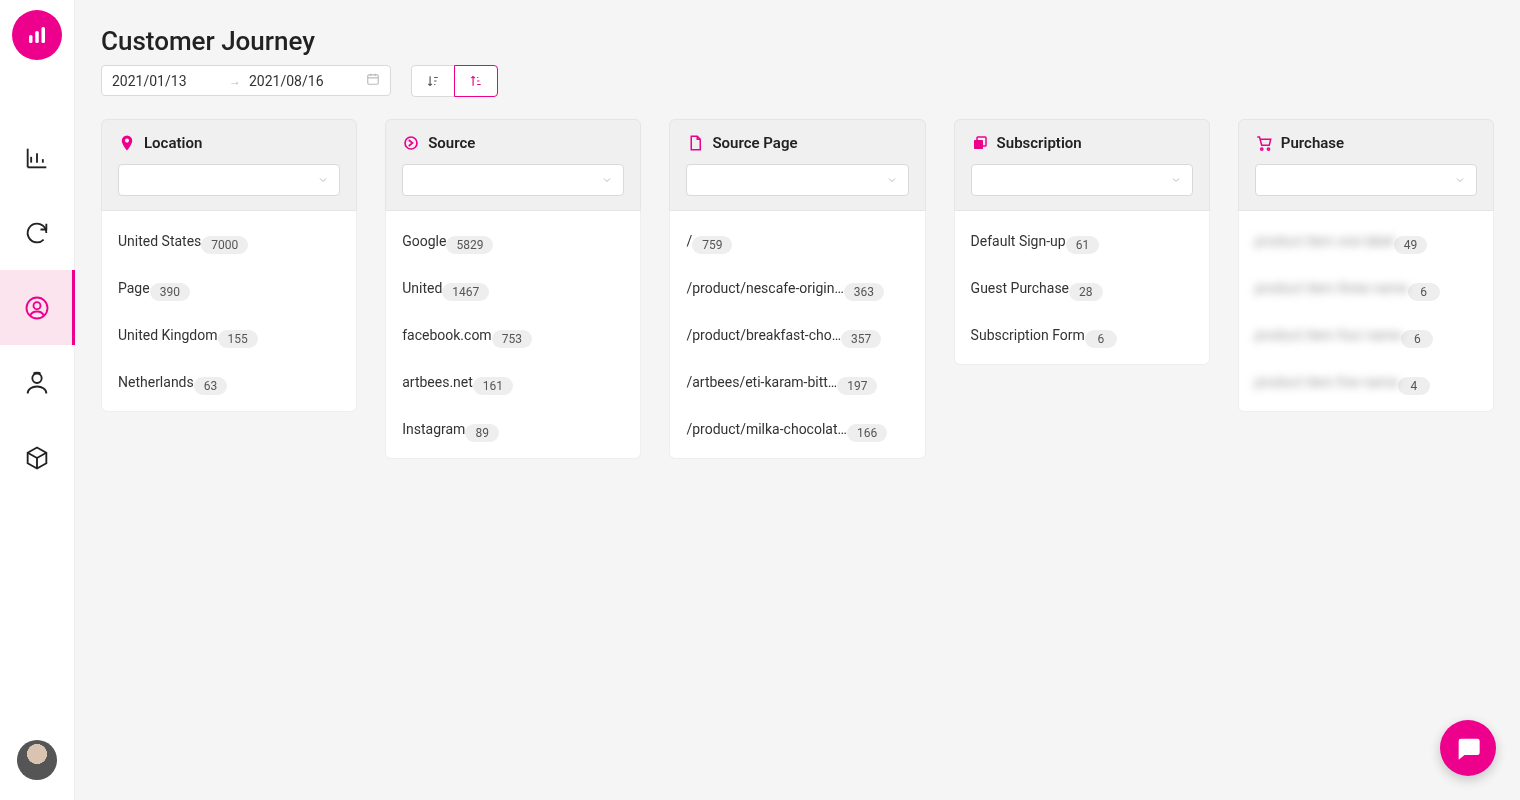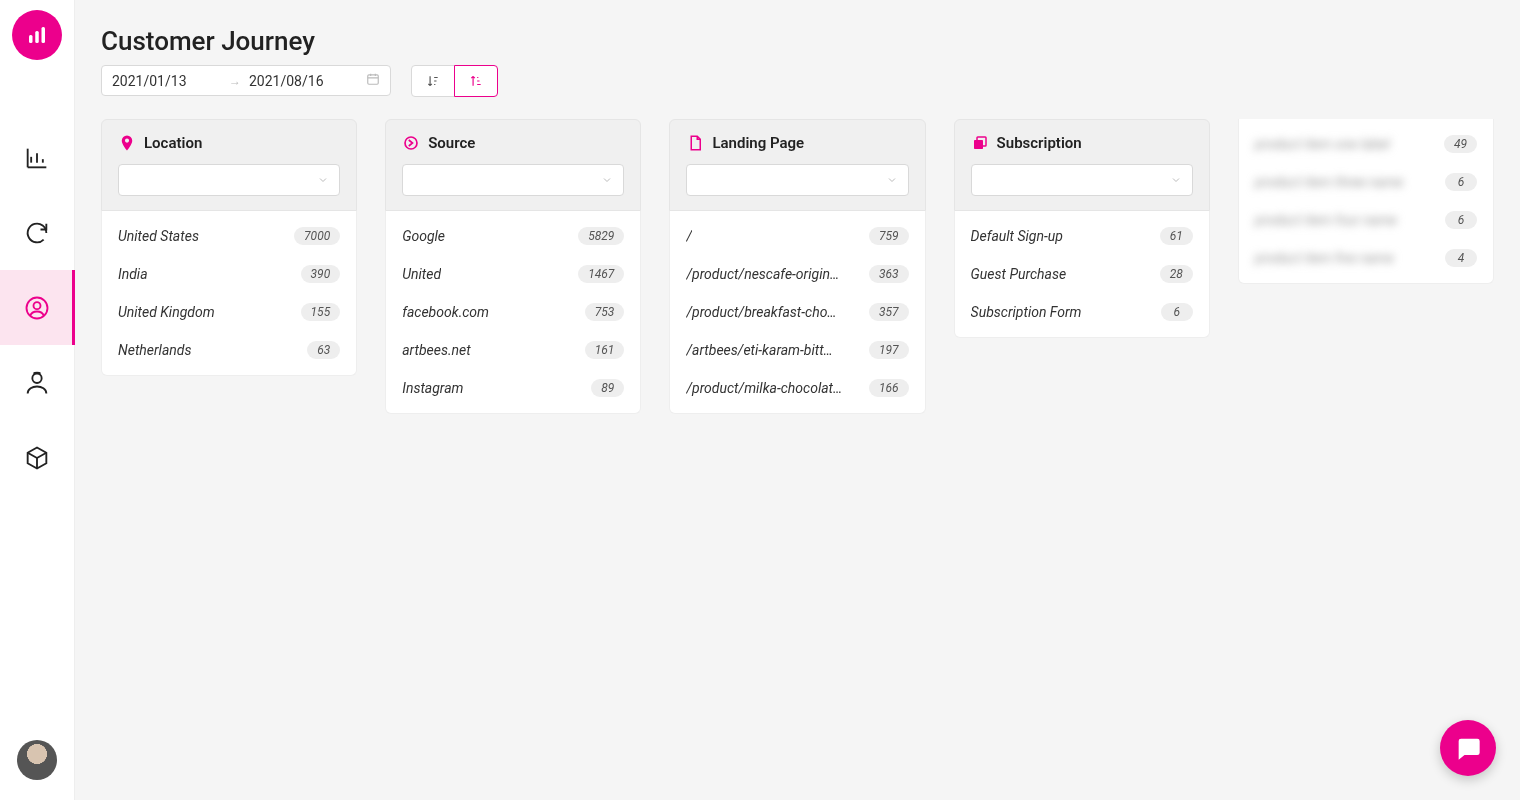--- a/index.html
+++ b/index.html
@@ -153,44 +153,44 @@
 .col-body {
   background: #fff;
   border: 1px solid #eee;
   border-top: none;
   border-radius: 0 0 6px 6px;
   padding: 6px 0;
 }
 .row {
   display: flex;
   align-items: center;
-  justify-content: space-between;
+  justify-content: flex-start;
   padding: 10px 16px;
   font-size: 14px;
   color: #333;
-  font-style: italic;
 }
 .row-label {
   overflow: hidden;
   text-overflow: ellipsis;
   white-space: nowrap;
   max-width: 170px;
 }
 .row-label.blur {
   filter: blur(4px);
   color: #999;
 }
 .row-count {
   background: #eee;
   border-radius: 10px;
   padding: 2px 10px;
   font-size: 12px;
   color: #555;
   min-width: 32px;
   text-align: center;
+  margin-top: 9px;
 }
 .chat-btn {
   position: fixed;
   right: 24px;
   bottom: 24px;
   width: 56px;
   height: 56px;
   border-radius: 50%;
   background: #ec008c;
   display: flex;
@@ -299,21 +299,21 @@
               <path d="M6 9l6 6 6-6"></path>
             </svg>
         </div>
       </div>
       <div class="col-body">
         <div class="row">
             <span class="row-label">United States</span>
             <span class="row-count">7000</span>
           </div>
         <div class="row">
-            <span class="row-label">India</span>
+            <span class="row-label">Page</span>
             <span class="row-count">390</span>
           </div>
         <div class="row">
             <span class="row-label">United Kingdom</span>
             <span class="row-count">155</span>
           </div>
         <div class="row">
             <span class="row-label">Netherlands</span>
             <span class="row-count">63</span>
           </div>
@@ -363,21 +363,21 @@
 
     <div class="col">
       <div class="col-header">
         <div class="col-title-row">
           <span class="col-icon">
             <svg width="18" height="18" viewBox="0 0 24 24" fill="none" stroke="#ec008c" stroke-width="2">
                 <path d="M7 3h8l4 4v14H7z"></path>
                 <path d="M15 3v4h4"></path>
               </svg>
           </span>
-          <span class="col-title">Landing Page</span>
+          <span class="col-title">Source Page</span>
         </div>
         <div class="col-filter">
           <svg width="12" height="12" viewBox="0 0 24 24" fill="none" stroke="currentColor" stroke-width="2">
               <path d="M6 9l6 6 6-6"></path>
             </svg>
         </div>
       </div>
       <div class="col-body">
         <div class="row">
             <span class="row-label">/</span>
@@ -429,20 +429,37 @@
             <span class="row-count">28</span>
           </div>
         <div class="row">
             <span class="row-label">Subscription Form</span>
             <span class="row-count">6</span>
           </div>
       </div>
     </div>
 
     <div class="col">
+      <div class="col-header">
+        <div class="col-title-row">
+          <span class="col-icon">
+            <svg width="18" height="18" viewBox="0 0 24 24" fill="none" stroke="#ec008c" stroke-width="2">
+                <circle cx="9" cy="20" r="1.5"></circle>
+                <circle cx="18" cy="20" r="1.5"></circle>
+                <path d="M3 4h3l3 11h10l2-8H7"></path>
+              </svg>
+          </span>
+          <span class="col-title">Purchase</span>
+        </div>
+        <div class="col-filter">
+          <svg width="12" height="12" viewBox="0 0 24 24" fill="none" stroke="currentColor" stroke-width="2">
+              <path d="M6 9l6 6 6-6"></path>
+            </svg>
+        </div>
+      </div>
       <div class="col-body">
         <div class="row">
             <span class="row-label blur">product item one label</span>
             <span class="row-count">49</span>
           </div>
         <div class="row">
             <span class="row-label blur">product item three name</span>
             <span class="row-count">6</span>
           </div>
         <div class="row">

